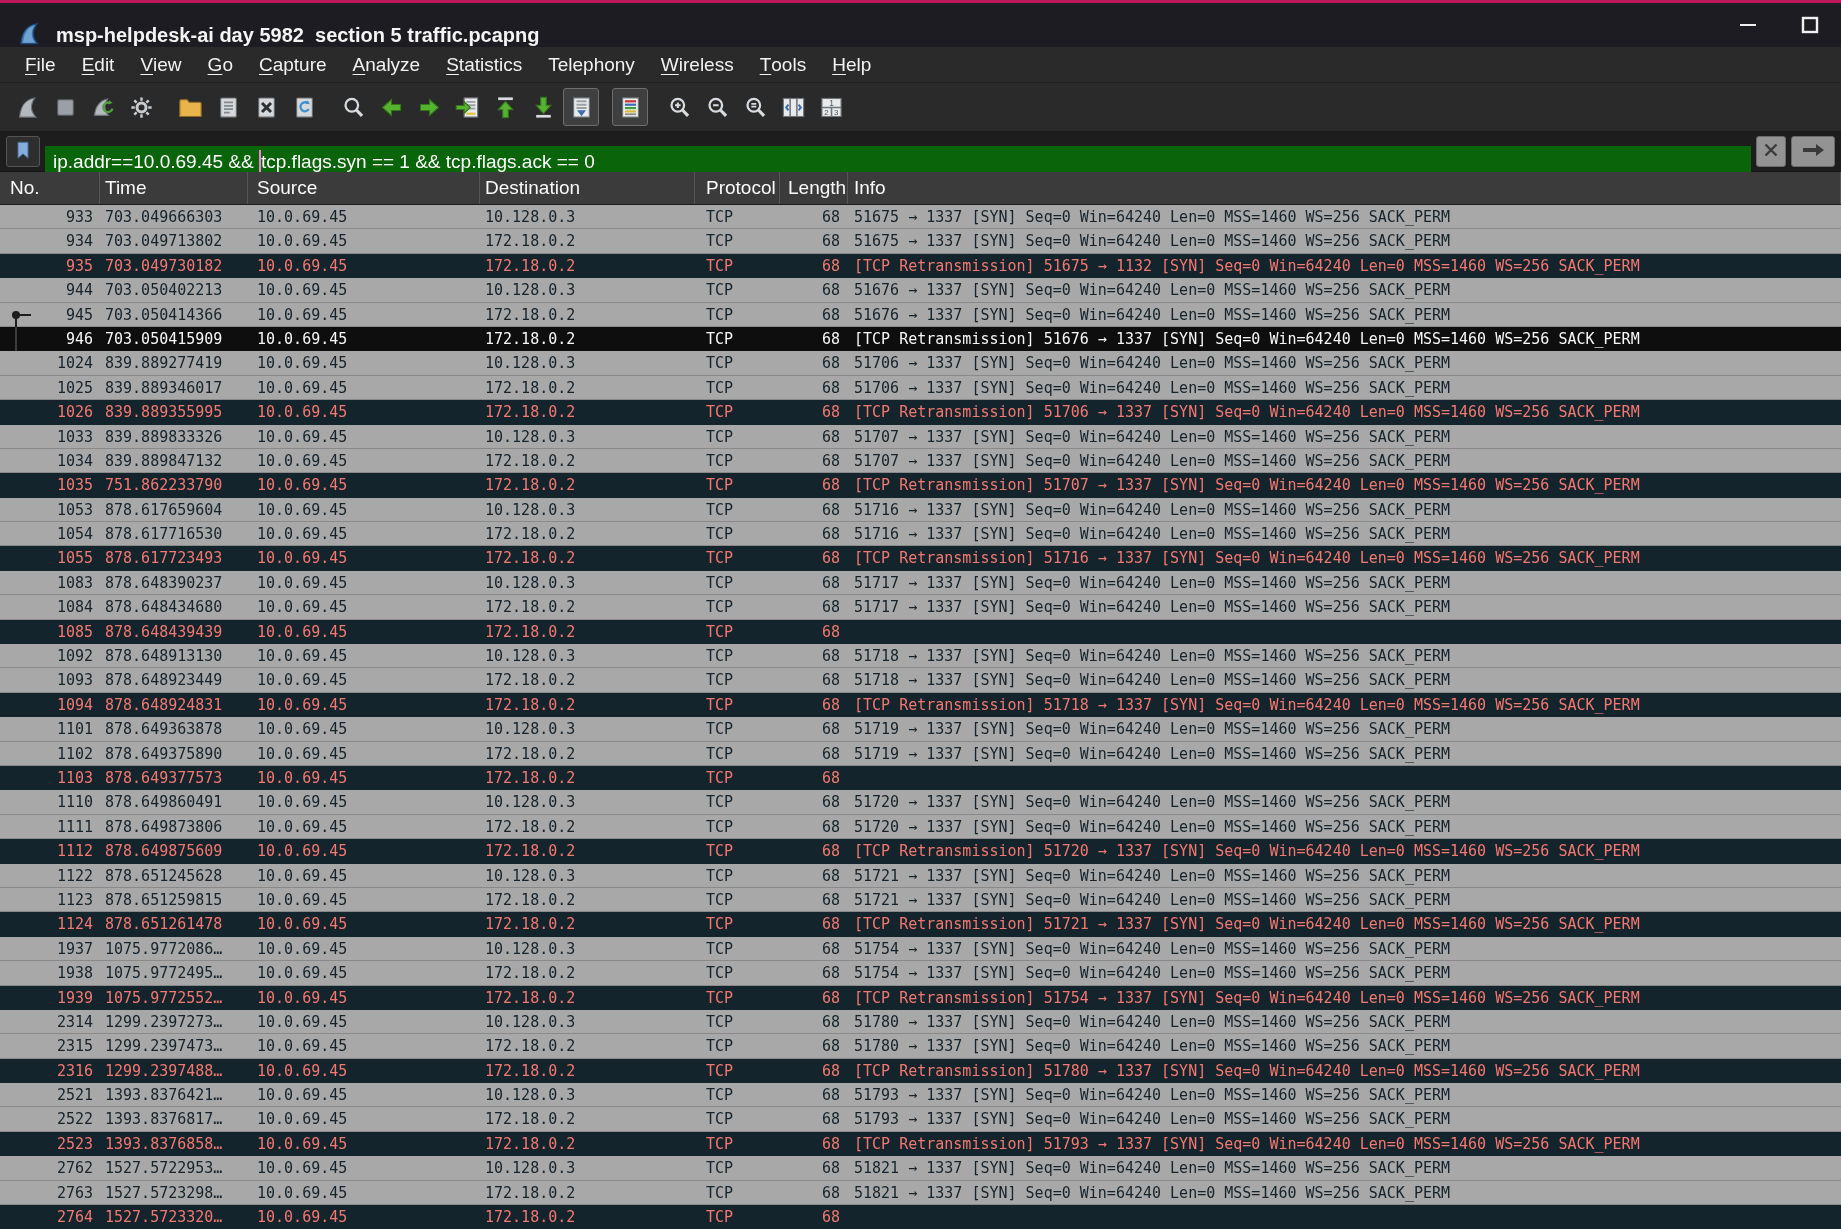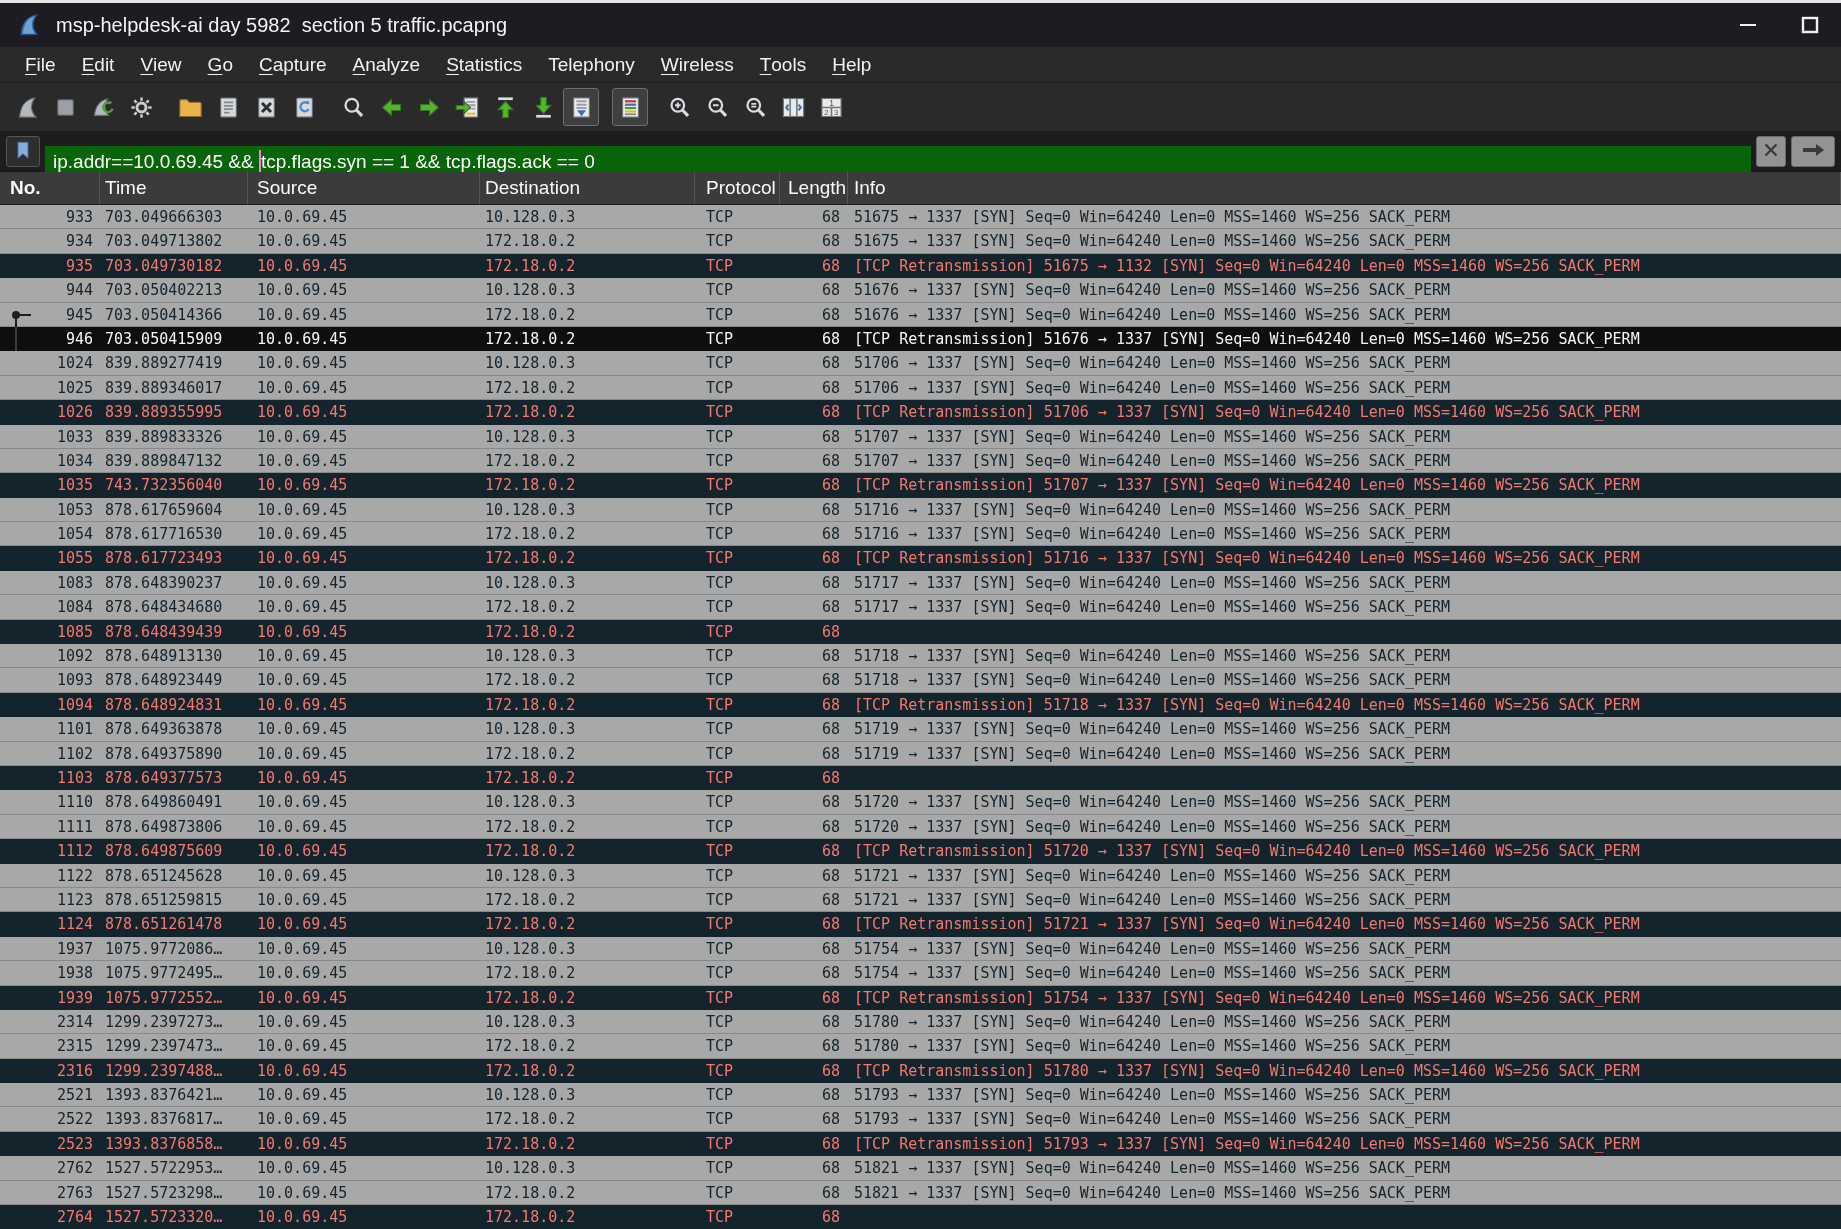--- a/index.html
+++ b/index.html
@@ -3,22 +3,22 @@
 <meta charset="utf-8">
 <style>
   html,body{margin:0;padding:0;background:#101014;}
   .window{
     width:1841px;height:1229px;display:flex;flex-direction:column;
     font-family:"Liberation Sans",sans-serif;overflow:hidden;position:relative;
     background:#2e2e2e;box-shadow:inset 0 0 0 1px #141414;
   }
   
   .titlebar{
-    height:44px;background:var(--titlebar-bg,#1c1c22);display:flex;align-items:center;
-    border-top:3px solid #e5e5e5;color:#fff;flex:0 0 auto;
+    height:44px;background:var(--titlebar-bg,#1c1c22);display:flex;align-items:flex-end;
+    border-top:3px solid #be185d;color:#fff;flex:0 0 auto;font-weight:bold;
   }
   .fin-logo{margin:0 14px 0 16px;display:flex;align-items:center;}
   .win-title{font-size:20px;color:#f4f4f4;white-space:pre;}
   .win-controls{margin-left:auto;display:flex;align-items:center;height:100%;}
   .winbtn{width:62px;height:100%;background:transparent;border:0;display:flex;align-items:center;justify-content:center;cursor:pointer;}
   
   .menubar{
     height:35px;background:var(--chrome-bg,#2a2a2a);display:flex;align-items:center;
     padding-left:12px;flex:0 0 auto;border-bottom:1px solid #202020;
   }
@@ -72,21 +72,21 @@
   .pkt-row.r-bad{background:var(--bad-row-bg,#13242c);color:var(--bad-row-fg,#f4786f);}
   .pkt-row.r-selected{background:var(--selected-row-bg,#0e0e0e);color:var(--selected-row-fg,#f7f7f7);}
   .cell{overflow:hidden;}
   .c0{text-align:right;padding-right:7px;}
   .c1{padding-left:5px;}
   .c2{padding-left:9px;}
   .c3{padding-left:5px;}
   .c4{padding-left:11px;}
   .c5{text-align:right;padding-right:8px;}
   .c6{padding-left:6px;}
-  .h0{padding-left:10px;font-weight:bold;}
+  .h0{padding-left:10px;}
   .h1{padding-left:5px;}
   .h2{padding-left:9px;}
   .h3{padding-left:5px;}
   .h4{padding-left:11px;}
   .h5{padding-left:8px;}
   .h6{padding-left:6px;}
   
   .mark-dot{position:absolute;left:12px;top:50%;width:8px;height:8px;margin-top:-4px;border-radius:50%;background:#1d1d1d;}
   .mark-tick{position:absolute;left:18px;top:50%;width:13px;height:2px;margin-top:-1px;background:#1d1d1d;}
   .mark-tail{position:absolute;left:15px;top:50%;width:2px;bottom:0;background:#1d1d1d;}
@@ -359,21 +359,21 @@
       <div class="pkt-row r-normal"><span class="cell c0">934</span><span class="cell c1">703.049713802</span><span class="cell c2">10.0.69.45</span><span class="cell c3">172.18.0.2</span><span class="cell c4">TCP</span><span class="cell c5">68</span><span class="cell c6">51675 → 1337 [SYN] Seq=0 Win=64240 Len=0 MSS=1460 WS=256 SACK_PERM</span></div>
       <div class="pkt-row r-bad"><span class="cell c0">935</span><span class="cell c1">703.049730182</span><span class="cell c2">10.0.69.45</span><span class="cell c3">172.18.0.2</span><span class="cell c4">TCP</span><span class="cell c5">68</span><span class="cell c6">[TCP Retransmission] 51675 → 1132 [SYN] Seq=0 Win=64240 Len=0 MSS=1460 WS=256 SACK_PERM</span></div>
       <div class="pkt-row r-normal"><span class="cell c0">944</span><span class="cell c1">703.050402213</span><span class="cell c2">10.0.69.45</span><span class="cell c3">10.128.0.3</span><span class="cell c4">TCP</span><span class="cell c5">68</span><span class="cell c6">51676 → 1337 [SYN] Seq=0 Win=64240 Len=0 MSS=1460 WS=256 SACK_PERM</span></div>
       <div class="pkt-row r-normal"><span class="mark-dot"></span><span class="mark-tick"></span><span class="mark-tail"></span><span class="cell c0">945</span><span class="cell c1">703.050414366</span><span class="cell c2">10.0.69.45</span><span class="cell c3">172.18.0.2</span><span class="cell c4">TCP</span><span class="cell c5">68</span><span class="cell c6">51676 → 1337 [SYN] Seq=0 Win=64240 Len=0 MSS=1460 WS=256 SACK_PERM</span></div>
       <div class="pkt-row r-selected"><span class="mark-line"></span><span class="cell c0">946</span><span class="cell c1">703.050415909</span><span class="cell c2">10.0.69.45</span><span class="cell c3">172.18.0.2</span><span class="cell c4">TCP</span><span class="cell c5">68</span><span class="cell c6">[TCP Retransmission] 51676 → 1337 [SYN] Seq=0 Win=64240 Len=0 MSS=1460 WS=256 SACK_PERM</span></div>
       <div class="pkt-row r-normal"><span class="cell c0">1024</span><span class="cell c1">839.889277419</span><span class="cell c2">10.0.69.45</span><span class="cell c3">10.128.0.3</span><span class="cell c4">TCP</span><span class="cell c5">68</span><span class="cell c6">51706 → 1337 [SYN] Seq=0 Win=64240 Len=0 MSS=1460 WS=256 SACK_PERM</span></div>
       <div class="pkt-row r-normal"><span class="cell c0">1025</span><span class="cell c1">839.889346017</span><span class="cell c2">10.0.69.45</span><span class="cell c3">172.18.0.2</span><span class="cell c4">TCP</span><span class="cell c5">68</span><span class="cell c6">51706 → 1337 [SYN] Seq=0 Win=64240 Len=0 MSS=1460 WS=256 SACK_PERM</span></div>
       <div class="pkt-row r-bad"><span class="cell c0">1026</span><span class="cell c1">839.889355995</span><span class="cell c2">10.0.69.45</span><span class="cell c3">172.18.0.2</span><span class="cell c4">TCP</span><span class="cell c5">68</span><span class="cell c6">[TCP Retransmission] 51706 → 1337 [SYN] Seq=0 Win=64240 Len=0 MSS=1460 WS=256 SACK_PERM</span></div>
       <div class="pkt-row r-normal"><span class="cell c0">1033</span><span class="cell c1">839.889833326</span><span class="cell c2">10.0.69.45</span><span class="cell c3">10.128.0.3</span><span class="cell c4">TCP</span><span class="cell c5">68</span><span class="cell c6">51707 → 1337 [SYN] Seq=0 Win=64240 Len=0 MSS=1460 WS=256 SACK_PERM</span></div>
       <div class="pkt-row r-normal"><span class="cell c0">1034</span><span class="cell c1">839.889847132</span><span class="cell c2">10.0.69.45</span><span class="cell c3">172.18.0.2</span><span class="cell c4">TCP</span><span class="cell c5">68</span><span class="cell c6">51707 → 1337 [SYN] Seq=0 Win=64240 Len=0 MSS=1460 WS=256 SACK_PERM</span></div>
-      <div class="pkt-row r-bad"><span class="cell c0">1035</span><span class="cell c1">743.732356040</span><span class="cell c2">10.0.69.45</span><span class="cell c3">172.18.0.2</span><span class="cell c4">TCP</span><span class="cell c5">68</span><span class="cell c6">[TCP Retransmission] 51707 → 1337 [SYN] Seq=0 Win=64240 Len=0 MSS=1460 WS=256 SACK_PERM</span></div>
+      <div class="pkt-row r-bad"><span class="cell c0">1035</span><span class="cell c1">751.862233790</span><span class="cell c2">10.0.69.45</span><span class="cell c3">172.18.0.2</span><span class="cell c4">TCP</span><span class="cell c5">68</span><span class="cell c6">[TCP Retransmission] 51707 → 1337 [SYN] Seq=0 Win=64240 Len=0 MSS=1460 WS=256 SACK_PERM</span></div>
       <div class="pkt-row r-normal"><span class="cell c0">1053</span><span class="cell c1">878.617659604</span><span class="cell c2">10.0.69.45</span><span class="cell c3">10.128.0.3</span><span class="cell c4">TCP</span><span class="cell c5">68</span><span class="cell c6">51716 → 1337 [SYN] Seq=0 Win=64240 Len=0 MSS=1460 WS=256 SACK_PERM</span></div>
       <div class="pkt-row r-normal"><span class="cell c0">1054</span><span class="cell c1">878.617716530</span><span class="cell c2">10.0.69.45</span><span class="cell c3">172.18.0.2</span><span class="cell c4">TCP</span><span class="cell c5">68</span><span class="cell c6">51716 → 1337 [SYN] Seq=0 Win=64240 Len=0 MSS=1460 WS=256 SACK_PERM</span></div>
       <div class="pkt-row r-bad"><span class="cell c0">1055</span><span class="cell c1">878.617723493</span><span class="cell c2">10.0.69.45</span><span class="cell c3">172.18.0.2</span><span class="cell c4">TCP</span><span class="cell c5">68</span><span class="cell c6">[TCP Retransmission] 51716 → 1337 [SYN] Seq=0 Win=64240 Len=0 MSS=1460 WS=256 SACK_PERM</span></div>
       <div class="pkt-row r-normal"><span class="cell c0">1083</span><span class="cell c1">878.648390237</span><span class="cell c2">10.0.69.45</span><span class="cell c3">10.128.0.3</span><span class="cell c4">TCP</span><span class="cell c5">68</span><span class="cell c6">51717 → 1337 [SYN] Seq=0 Win=64240 Len=0 MSS=1460 WS=256 SACK_PERM</span></div>
       <div class="pkt-row r-normal"><span class="cell c0">1084</span><span class="cell c1">878.648434680</span><span class="cell c2">10.0.69.45</span><span class="cell c3">172.18.0.2</span><span class="cell c4">TCP</span><span class="cell c5">68</span><span class="cell c6">51717 → 1337 [SYN] Seq=0 Win=64240 Len=0 MSS=1460 WS=256 SACK_PERM</span></div>
       <div class="pkt-row r-bad"><span class="cell c0">1085</span><span class="cell c1">878.648439439</span><span class="cell c2">10.0.69.45</span><span class="cell c3">172.18.0.2</span><span class="cell c4">TCP</span><span class="cell c5">68</span></div>
       <div class="pkt-row r-normal"><span class="cell c0">1092</span><span class="cell c1">878.648913130</span><span class="cell c2">10.0.69.45</span><span class="cell c3">10.128.0.3</span><span class="cell c4">TCP</span><span class="cell c5">68</span><span class="cell c6">51718 → 1337 [SYN] Seq=0 Win=64240 Len=0 MSS=1460 WS=256 SACK_PERM</span></div>
       <div class="pkt-row r-normal"><span class="cell c0">1093</span><span class="cell c1">878.648923449</span><span class="cell c2">10.0.69.45</span><span class="cell c3">172.18.0.2</span><span class="cell c4">TCP</span><span class="cell c5">68</span><span class="cell c6">51718 → 1337 [SYN] Seq=0 Win=64240 Len=0 MSS=1460 WS=256 SACK_PERM</span></div>
       <div class="pkt-row r-bad"><span class="cell c0">1094</span><span class="cell c1">878.648924831</span><span class="cell c2">10.0.69.45</span><span class="cell c3">172.18.0.2</span><span class="cell c4">TCP</span><span class="cell c5">68</span><span class="cell c6">[TCP Retransmission] 51718 → 1337 [SYN] Seq=0 Win=64240 Len=0 MSS=1460 WS=256 SACK_PERM</span></div>
       <div class="pkt-row r-normal"><span class="cell c0">1101</span><span class="cell c1">878.649363878</span><span class="cell c2">10.0.69.45</span><span class="cell c3">10.128.0.3</span><span class="cell c4">TCP</span><span class="cell c5">68</span><span class="cell c6">51719 → 1337 [SYN] Seq=0 Win=64240 Len=0 MSS=1460 WS=256 SACK_PERM</span></div>

